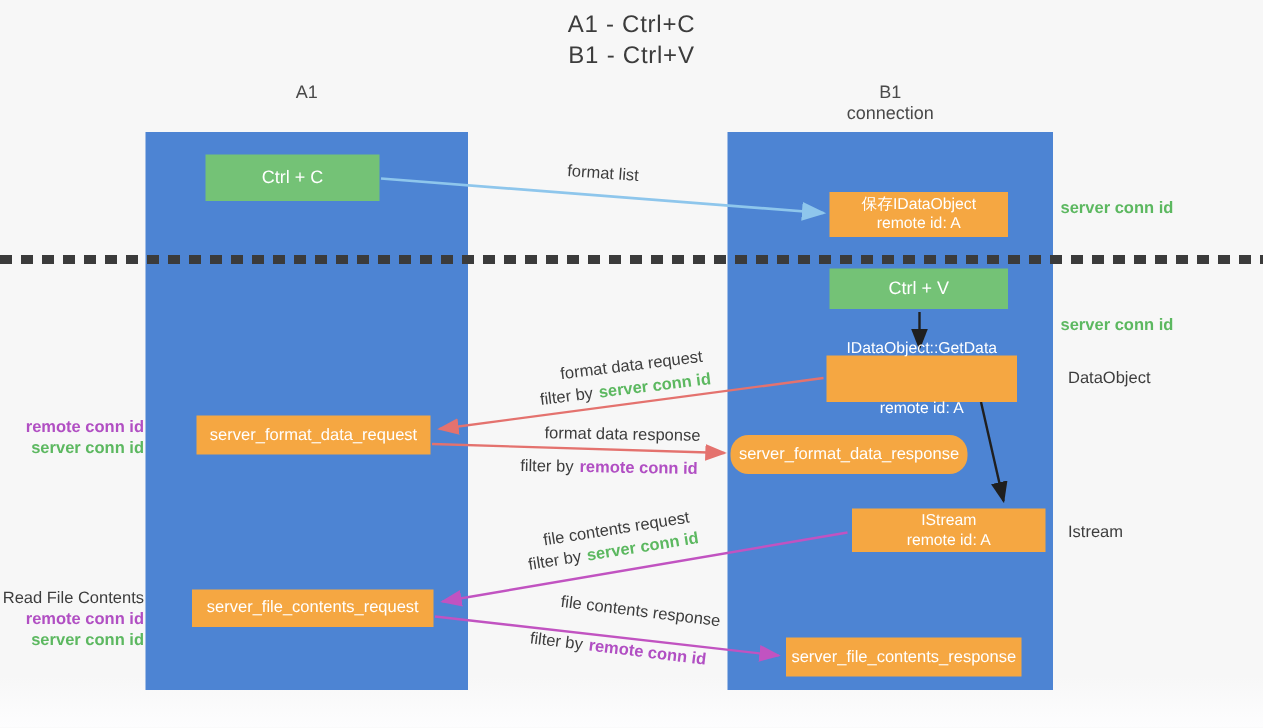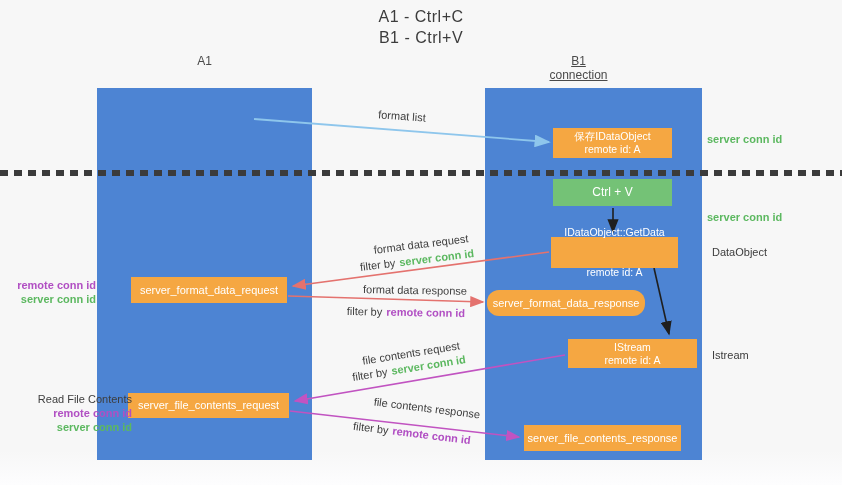--- a/index.html
+++ b/index.html
@@ -48,21 +48,21 @@
 <body>
 
 <div class="canvas">
 
   <div class="title-line" style="top:8px">A1 - Ctrl+C</div>
   <div class="title-line" style="top:29px">B1 - Ctrl+V</div>
 
   <div class="lane-header" style="left:97px; top:54px; width:215px;">
     <div>A1</div>
   </div>
-  <div class="lane-header" style="left:470px; top:54px; width:217px;text-decoration:underline;">
+  <div class="lane-header" style="left:485px; top:54px; width:217px;">
     <div>B1</div>
     <div>connection</div>
   </div>
 
   <div class="lane" style="left:97px;  top:88px; width:215px; height:372px;"></div>
   <div class="lane" style="left:485px; top:88px; width:217px; height:372px;"></div>
 
   <svg class="arrow-layer" width="842" height="485" viewBox="0 0 842 485">
     <defs>
       <marker id="mBlue" markerWidth="9" markerHeight="7" refX="8" refY="3.5" orient="auto">
@@ -82,20 +82,23 @@
     <line x1="613" y1="208" x2="613" y2="232" stroke="#1f1f1f" stroke-width="1.6" marker-end="url(#mBlack)"></line>
     <line x1="654" y1="268" x2="669" y2="334" stroke="#1f1f1f" stroke-width="1.6" marker-end="url(#mBlack)"></line>
     <line x1="549" y1="252" x2="293" y2="286" stroke="#e4726e" stroke-width="1.6" marker-end="url(#mRed)"></line>
     <line x1="288" y1="296" x2="483" y2="302" stroke="#e4726e" stroke-width="1.6" marker-end="url(#mRed)"></line>
     <line x1="565" y1="355" x2="295" y2="401" stroke="#c153c1" stroke-width="1.6" marker-end="url(#mMagenta)"></line>
     <line x1="290" y1="411" x2="519" y2="437" stroke="#c153c1" stroke-width="1.6" marker-end="url(#mMagenta)"></line>
   </svg>
 
   <div class="dashed-line"></div>
 
+  <div class="node green" style="left:137px; top:103px; width:116px; height:31px;">
+    <div>Ctrl + C</div>
+  </div>
 
   <div class="node orange small" style="left:553px; top:128px; width:119px; height:30px;">
     <div>保存IDataObject</div>
     <div>remote id: A</div>
   </div>
 
   <div class="node green" style="left:553px; top:179px; width:119px; height:27px;">
     <div>Ctrl + V</div>
   </div>
 
@@ -151,19 +154,19 @@
   <div class="lbl bold-green" style="left:707px; top:211px;">server conn id</div>
   <div class="lbl" style="left:712px; top:246px;">DataObject</div>
   <div class="lbl" style="left:712px; top:349px;">Istream</div>
   <div class="lbl" style="left:714px; top:456px;margin-top:44px;">Write File Contents</div>
 
   <div class="stack" style="left:8px; top:278px; width:88px;">
     <div class="row bold-purple">remote conn id</div>
     <div class="row bold-green">server conn id</div>
   </div>
 
-  <div class="stack" style="left:0px; top:392px; width:96px;margin-left:36px;">
+  <div class="stack" style="left:0px; top:392px; width:96px;">
     <div class="row" style="color:#3d3d3d;">Read File Contents</div>
     <div class="row bold-purple">remote conn id</div>
     <div class="row bold-green">server conn id</div>
   </div>
 
 </div>
 
 </body></html>

